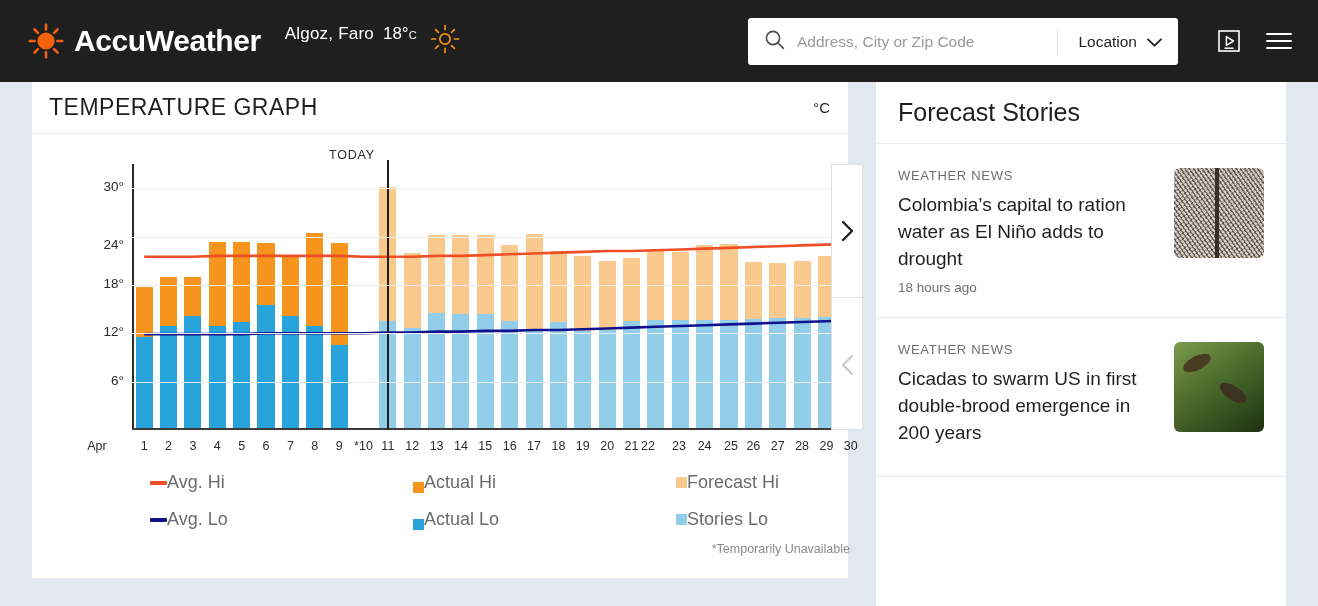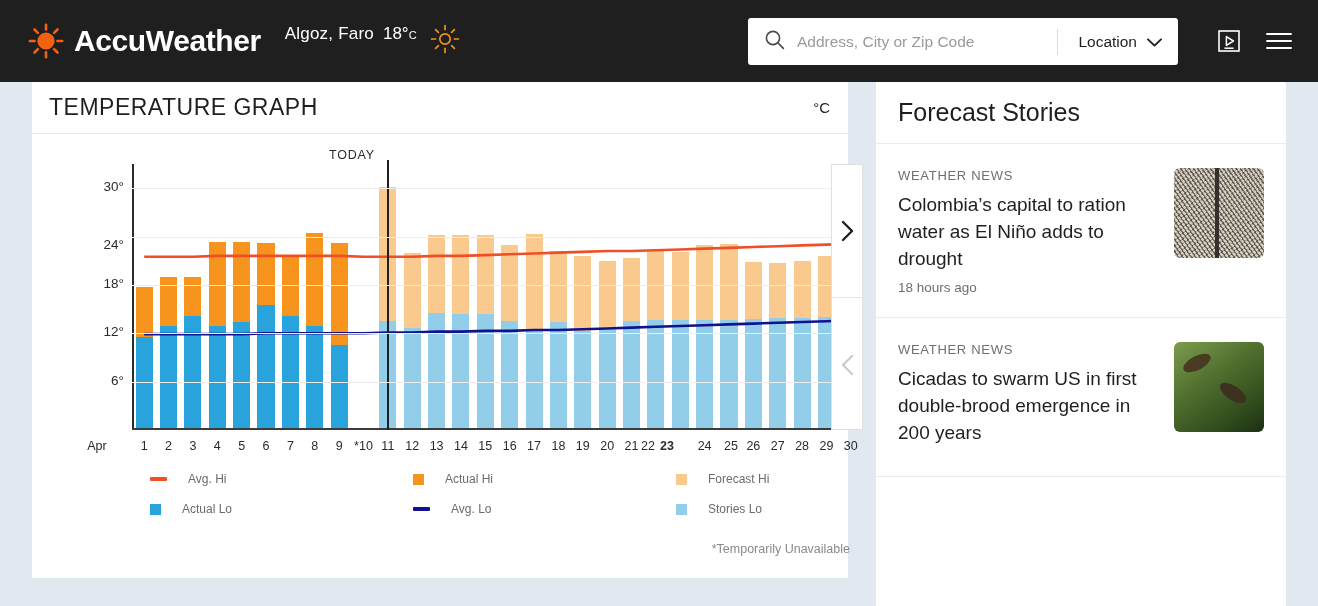--- a/index.html
+++ b/index.html
@@ -170,23 +170,23 @@
   }
   .nav-btn.next { border-bottom: 1px solid #e5e5e5; }
 
   
   .legend {
     position: absolute;
     left: 118px; top: 338px;
     width: 700px;
   }
   .legend-row { display: flex; margin-bottom: 16px; }
-  .legend-item { display: flex; align-items: center; gap: 21px; font-size: 12px; color: #6b6b6b; }
+  .legend-item { display: flex; align-items: center; gap: 0; font-size: 18px; color: #6b6b6b; }
   .legend-item:nth-child(1) { width: 263px; }
-  .legend-item:nth-child(2) { width: 263px; }
+  .legend-item:nth-child(2) { width: 263px; align-items: flex-end; }
   .swatch-line { width: 17px; height: 4px; border-radius: 1px; }
   .swatch-sq { width: 11px; height: 11px; }
   .temp-unavail {
     position: absolute; right: 0; top: 70px;
     font-size: 12.5px; color: #8a8a8a;
   }
 
   
   .stories-card {
     width: 410px;
@@ -515,21 +515,21 @@
             <div class="xlab" style="left: 356.583px;">13</div>
             <div class="xlab" style="left: 380.95px;">14</div>
             <div class="xlab" style="left: 405.317px;">15</div>
             <div class="xlab" style="left: 429.683px;">16</div>
             <div class="xlab" style="left: 454.05px;">17</div>
             <div class="xlab" style="left: 478.417px;">18</div>
             <div class="xlab" style="left: 502.783px;">19</div>
             <div class="xlab" style="left: 527.15px;">20</div>
             <div class="xlab" style="left: 551.517px;">21</div>
             <div class="xlab" style="left: 568px;">22</div>
-            <div class="xlab" style="left: 587px; font-weight: bold;">23</div>
+            <div class="xlab" style="left: 599px;">23</div>
             <div class="xlab" style="left: 624.617px;">24</div>
             <div class="xlab" style="left: 651px;">25</div>
             <div class="xlab" style="left: 673.35px;">26</div>
             <div class="xlab" style="left: 697.717px;">27</div>
             <div class="xlab" style="left: 722.083px;">28</div>
             <div class="xlab" style="left: 746.45px;">29</div>
             <div class="xlab" style="left: 770.817px;">30</div>
           </div>
 
         <div class="nav-col">
@@ -555,26 +555,26 @@
               <span class="swatch-sq" style="background:#F6941D"></span>
               <span>Actual Hi</span>
             </span>
             <span class="legend-item">
               <span class="swatch-sq" style="background:#FAC98E"></span>
               <span>Forecast Hi</span>
             </span>
           </div>
           <div class="legend-row">
             <span class="legend-item">
+              <span class="swatch-line" style="background:#11128E"></span>
+              <span>Avg. Lo</span>
+            </span>
+            <span class="legend-item">
               <span class="swatch-sq" style="background:#29A3DC"></span>
               <span>Actual Lo</span>
-            </span>
-            <span class="legend-item">
-              <span class="swatch-line" style="background:#11128E"></span>
-              <span>Avg. Lo</span>
             </span>
             <span class="legend-item">
               <span class="swatch-sq" style="background:#92CDEA"></span>
               <span>Stories Lo</span>
             </span>
           </div>
           <div class="temp-unavail">*Temporarily Unavailable</div>
         </div>
       </div>
     </div>

